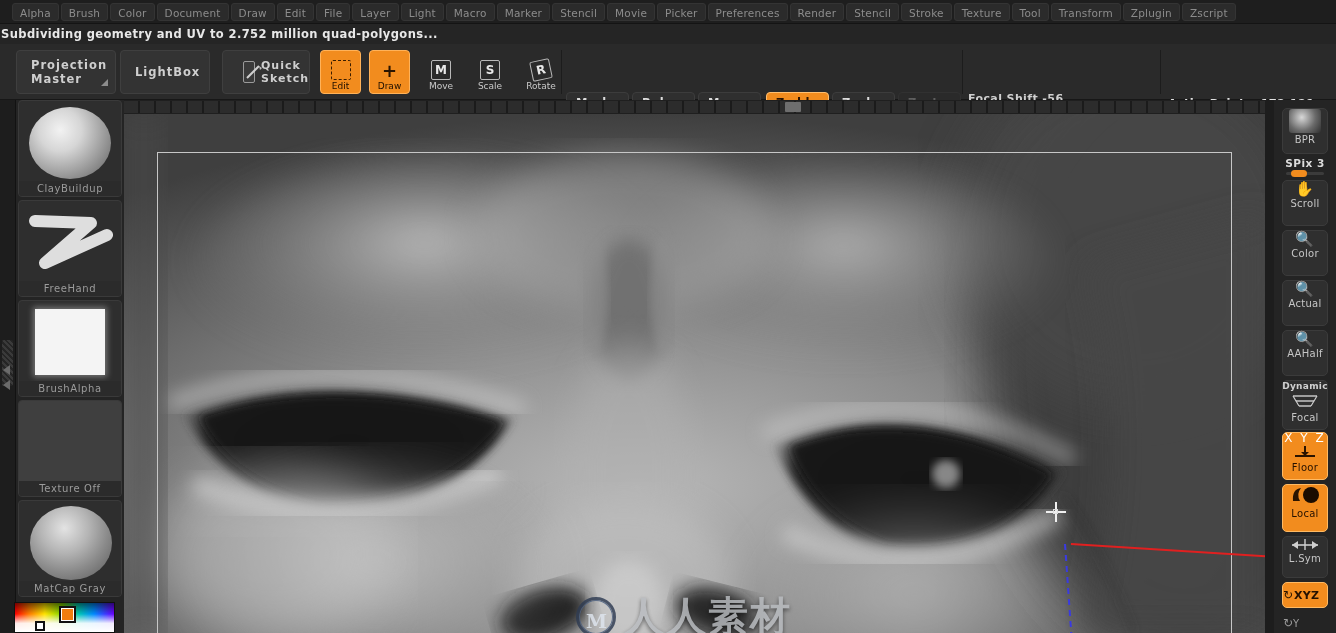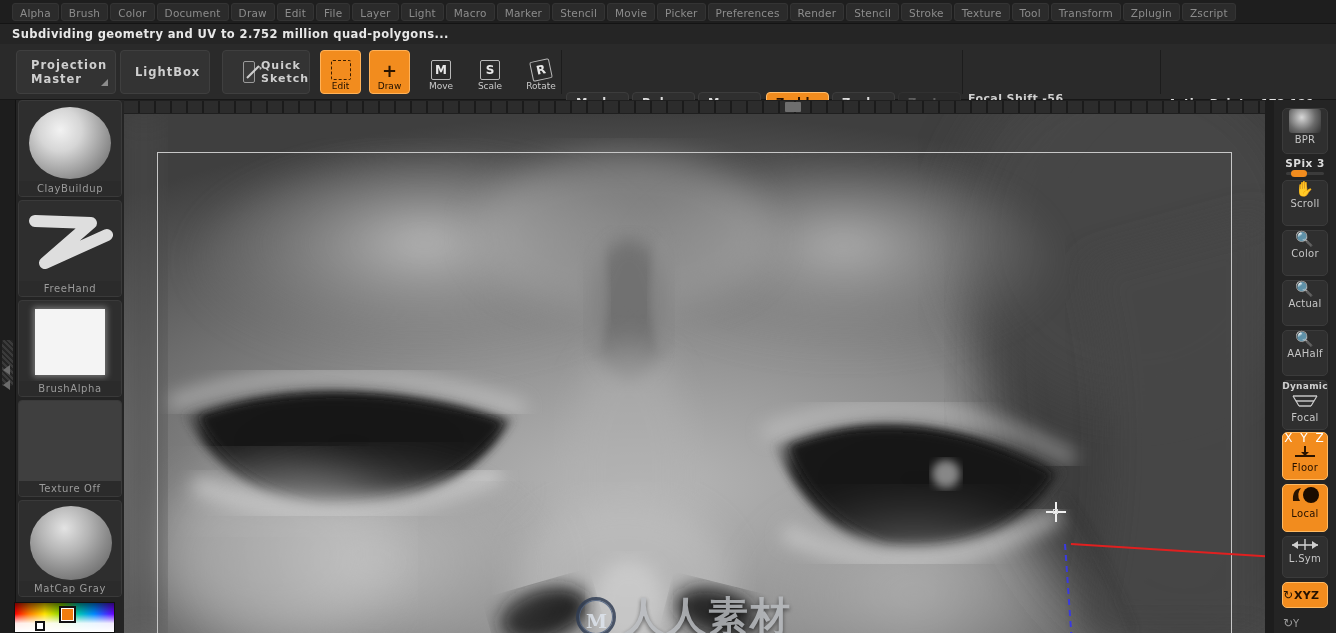--- a/index.html
+++ b/index.html
@@ -20,21 +20,21 @@
   .menu-item {
     height: 18px; line-height: 18px; padding: 0 7px;
     font-size: 10.5px; color: #8c8c8c;
     background: #2b2b2b; border: 1px solid #343434; border-radius: 3px;
     white-space: nowrap; letter-spacing: .2px;
   }
 
   
   #statusline {
     position: absolute; left: 0; top: 24px; width: 1336px; height: 20px;
-    display: flex; align-items: center; padding-left: 12px;
+    display: flex; align-items: center; padding-left: 1px;
     background: #252525;
   }
   #statusline .txt {
     font-family: "DejaVu Sans", sans-serif;
     font-size: 11.5px; font-weight: bold; color: #e8e8e8; letter-spacing: .4px;
   }
 
   
   #toolbar {
     position: absolute; left: 0; top: 44px; width: 1336px; height: 56px;

